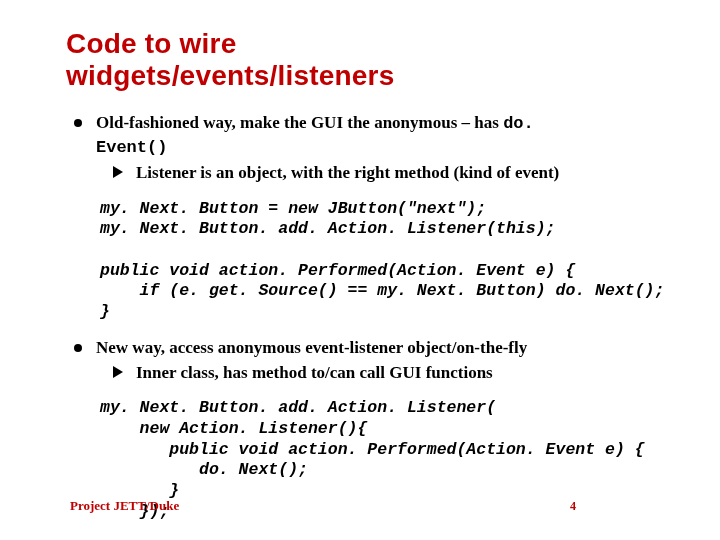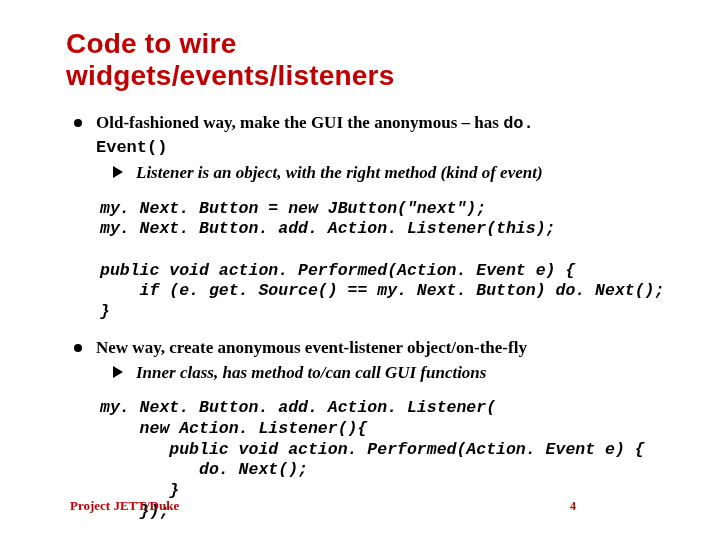--- a/index.html
+++ b/index.html
@@ -47,21 +47,20 @@
     line-height: 1.35;
   }
   .mono-inline {
     font-family: "Courier New", Courier, monospace;
     font-weight: bold;
   }
   .sub-row {
     display: flex;
     align-items: flex-start;
     margin: 2px 0 4px 46px;
-    font-style: italic;
   }
   .tri {
     width: 0;
     height: 0;
     border-left: 6px solid transparent;
     border-right: 6px solid transparent;
     border-bottom: 10px solid #000;
     transform: rotate(90deg);
     flex: none;
     margin-top: 5px;
@@ -119,21 +118,21 @@
 
   <div class="code-block">my. Next. Button = new JButton("next");
 my. Next. Button. add. Action. Listener(this);
 
 public void action. Performed(Action. Event e) {
     if (e. get. Source() == my. Next. Button) do. Next();
 }</div>
 
   <div class="bullet-row">
     <span class="disc"></span>
-    <span class="bullet-text">New way, create anonymous event-listener object/on-the-fly</span>
+    <span class="bullet-text">New way, access anonymous event-listener object/on-the-fly</span>
   </div>
   <div class="sub-row">
     <span class="tri"></span>
     <span class="sub-text">Inner class, has method to/can call GUI functions</span>
   </div>
 
   <div class="code-block">my. Next. Button. add. Action. Listener(
     new Action. Listener(){
        public void action. Performed(Action. Event e) {
           do. Next();

